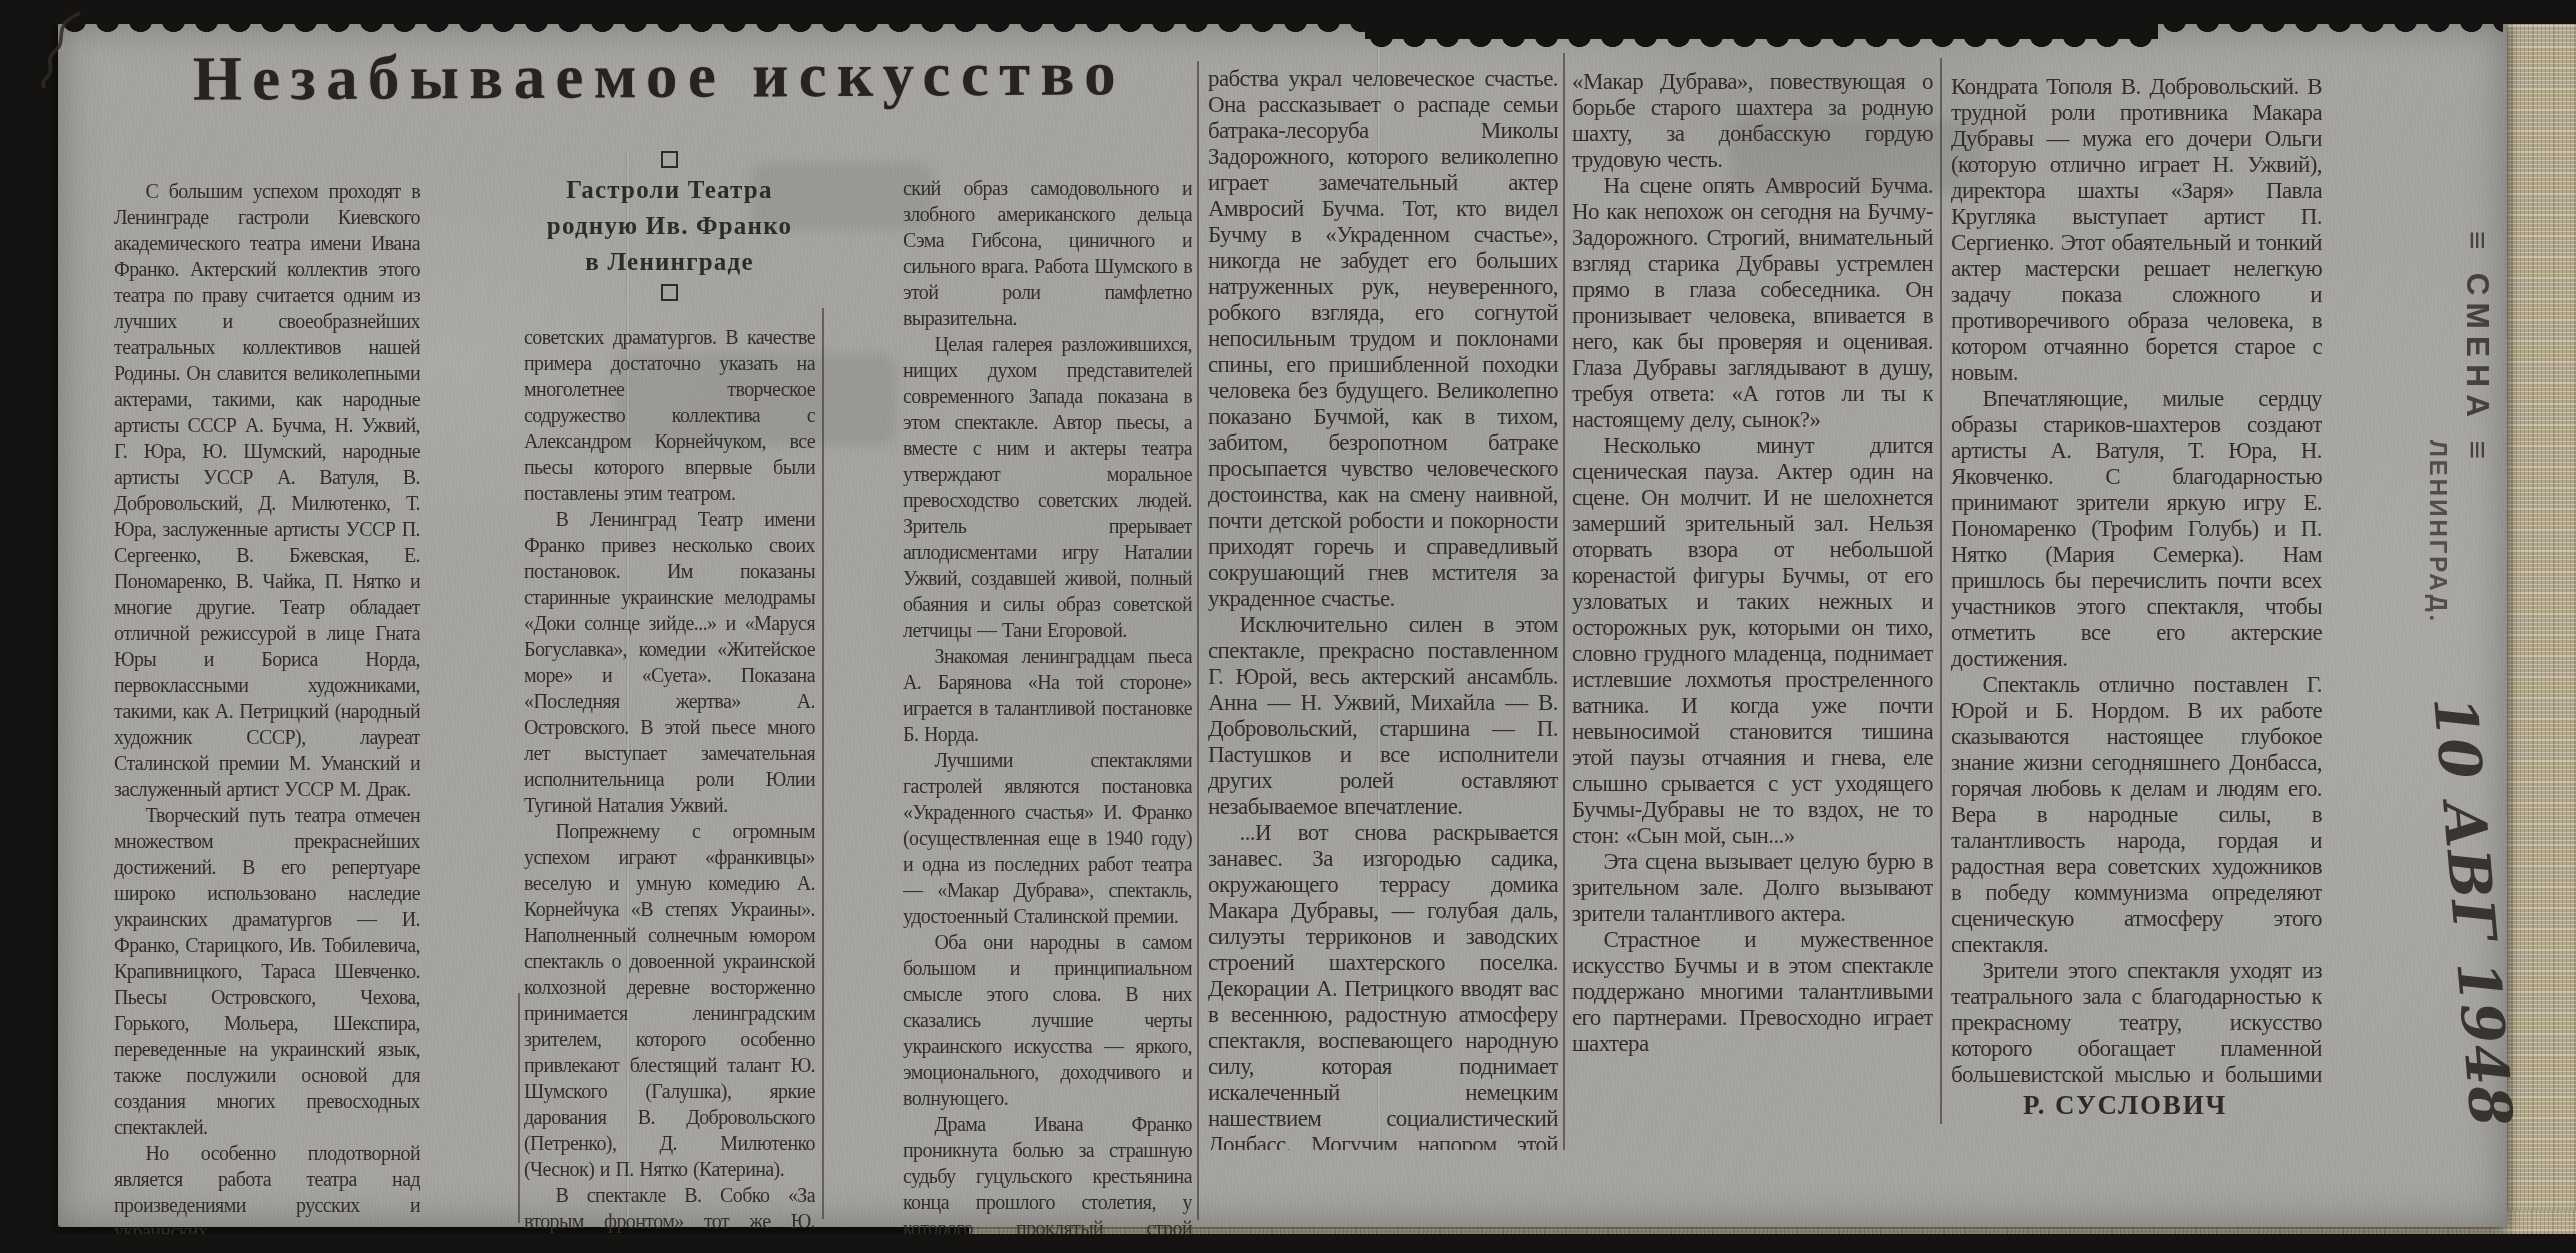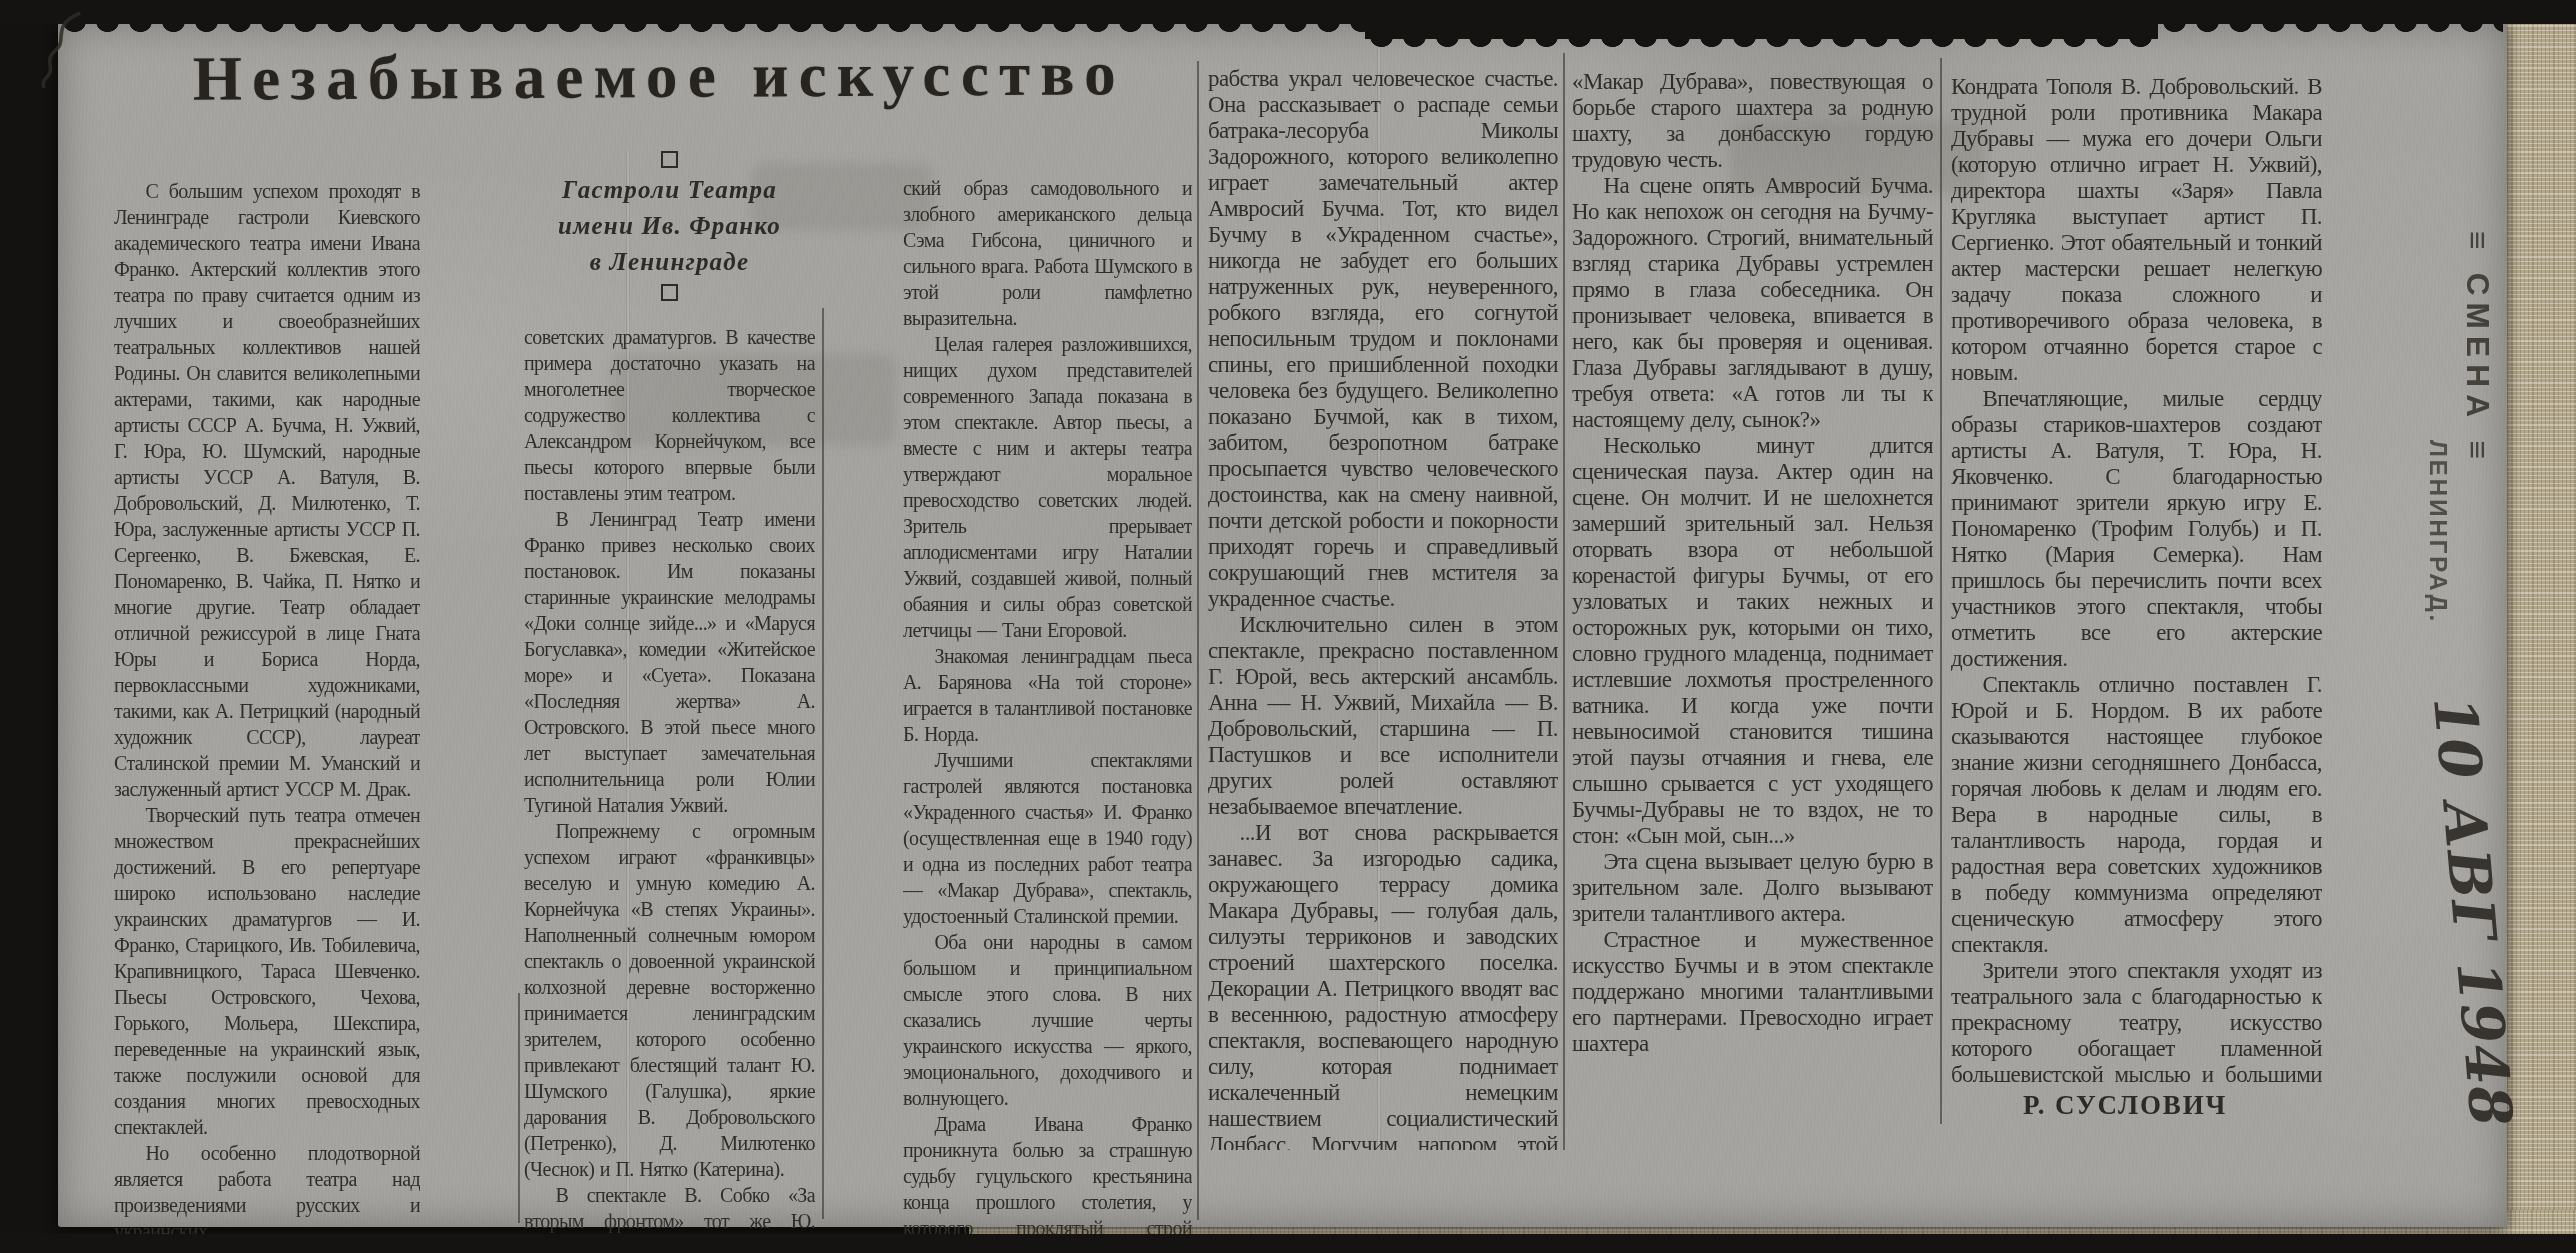--- a/index.html
+++ b/index.html
@@ -42,21 +42,21 @@
   .headline{
     position:absolute;left:139px;top:40px;width:1041px;height:91px;
     font-size:63px;font-weight:bold;letter-spacing:10.3px;color:#272420;
     text-align:center;white-space:nowrap;transform:rotate(-.35deg);
     text-shadow:0 0 1.2px rgba(40,36,30,.35);
     z-index:3;
   }
   .subhead{
     position:absolute;left:524px;top:151px;width:291px;height:150px;
     display:flex;flex-direction:column;align-items:center;justify-content:space-between;
-    color:#2d2b27;z-index:3;font-style:italic;
+    color:#2d2b27;z-index:3;
   }
   .subhead .boxmark{width:13.3px;height:13.3px;border:2.4px solid #2d2b27;}
   .subhead .shline{font-size:25px;font-weight:bold;letter-spacing:1.2px;white-space:nowrap;}
   .col{
     position:absolute;overflow:hidden;text-align:justify;color:#312e29;
     line-height:26px;z-index:3;margin-top:16px;
   }
   .col-sm{font-size:20px;letter-spacing:-0.6px;word-spacing:1.2px;}
   .col-lg{font-size:23px;letter-spacing:-0.6px;word-spacing:1.2px;}
   .col p{margin:0;text-indent:31.5px;}
@@ -100,21 +100,21 @@
 <div class="ghost" style="left:1731px;top:121px;width:254px;height:73px;"></div>
 
 <div class="crease" style="left:626px;top:151px;height:1072px;"></div>
 <div class="crease" style="left:1377px;top:36px;height:1108px;"></div>
 
 <div class="headline">Незабываемое искусство</div>
 
 <div class="subhead">
   <span class="boxmark"></span>
   <span class="shline">Гастроли Театра</span>
-  <span class="shline">имени Ив. Франко</span>
+  <span class="shline">родную Ив. Франко</span>
   <span class="shline">в Ленинграде</span>
   <span class="boxmark"></span>
 </div>
 
 <div class="col col-sm" style="left:114px;top:162px;width:306px;height:1066px;">
     <p>С большим успехом проходят в Ленинграде гастроли Киевского академического театра имени Ивана Франко. Актерский коллектив этого театра по праву считается одним из лучших и своеобразнейших театральных коллективов нашей Родины. Он славится великолепными актерами, такими, как народные артисты СССР А. Бучма, Н. Ужвий, Г. Юра, Ю. Шумский, народные артисты УССР А. Ватуля, В. Добровольский, Д. Милютенко, Т. Юра, заслуженные артисты УССР П. Сергеенко, В. Бжевская, Е. Пономаренко, В. Чайка, П. Нятко и многие другие. Театр обладает отличной режиссурой в лице Гната Юры и Бориса Норда, первоклассными художниками, такими, как А. Петрицкий (народный художник СССР), лауреат Сталинской премии М. Уманский и заслуженный артист УССР М. Драк.</p>
     <p>Творческий путь театра отмечен множеством прекраснейших достижений. В его репертуаре широко использовано наследие украинских драматургов — И. Франко, Старицкого, Ив. Тобилевича, Крапивницкого, Тараса Шевченко. Пьесы Островского, Чехова, Горького, Мольера, Шекспира, переведенные на украинский язык, также послужили основой для создания многих превосходных спектаклей.</p>
     <p>Но особенно плодотворной является работа театра над произведениями русских и украинских</p>
   </div>
 <div class="col col-sm" style="left:524px;top:308px;width:291px;height:920px;">

